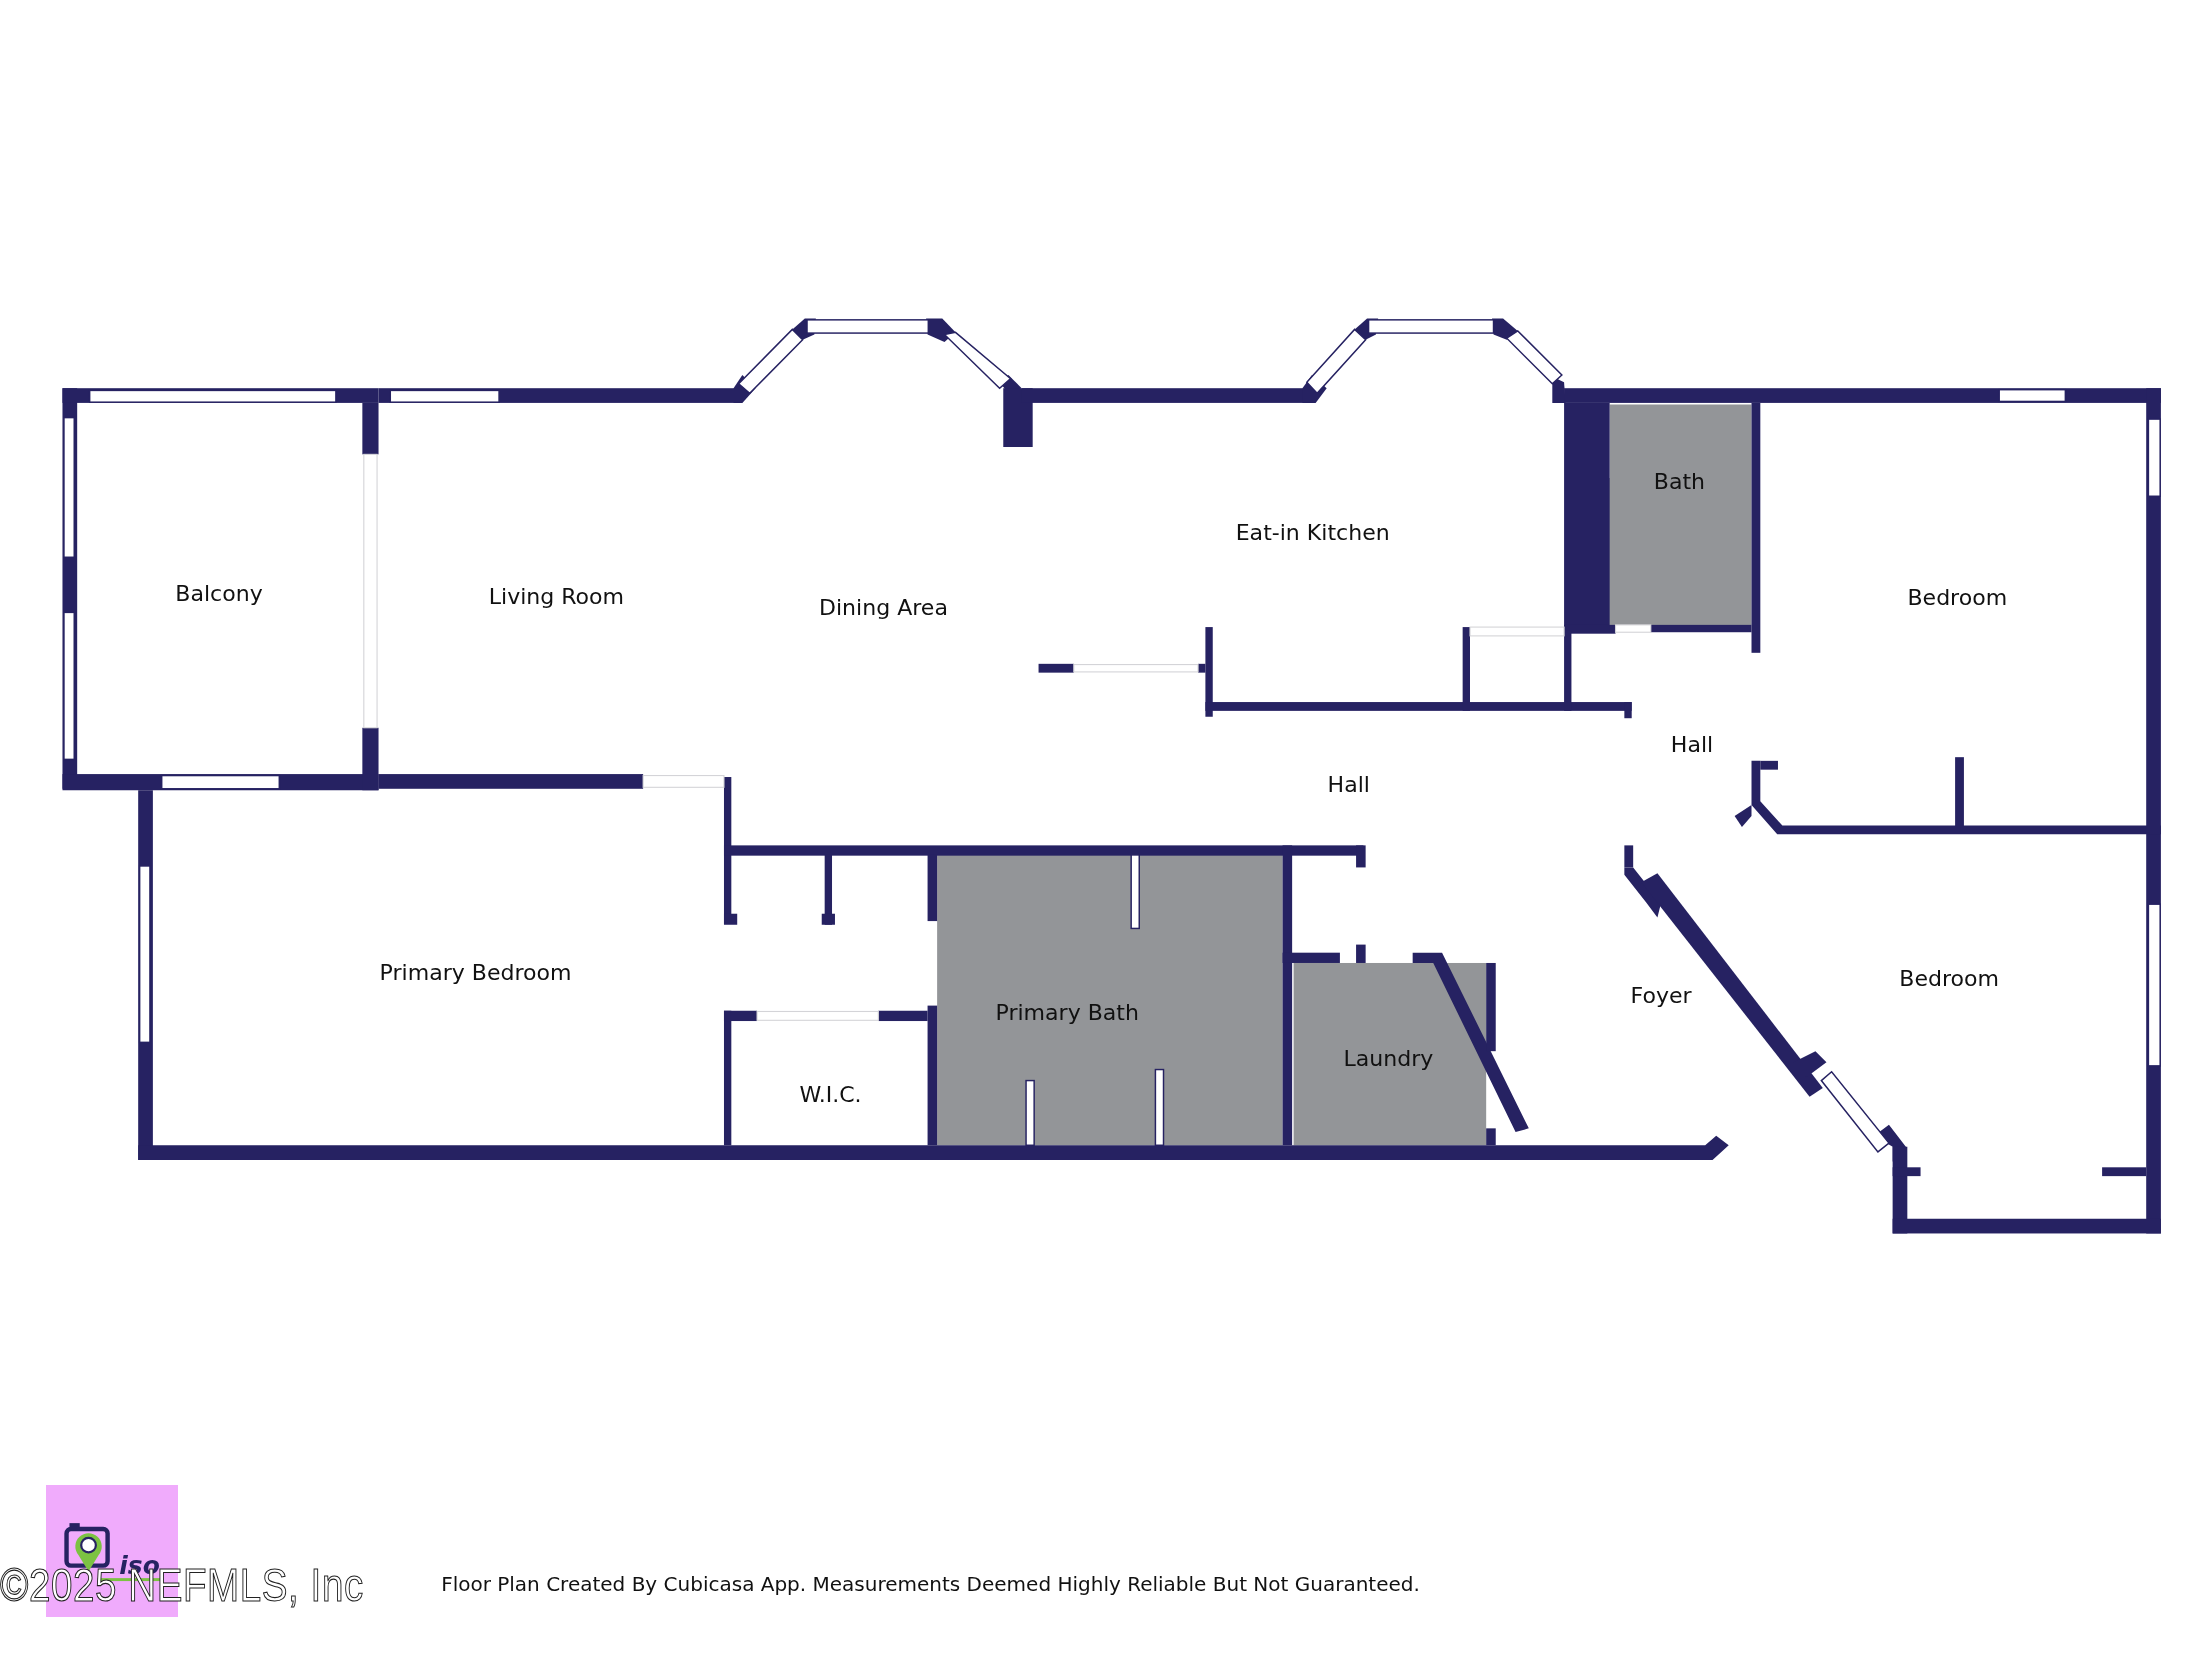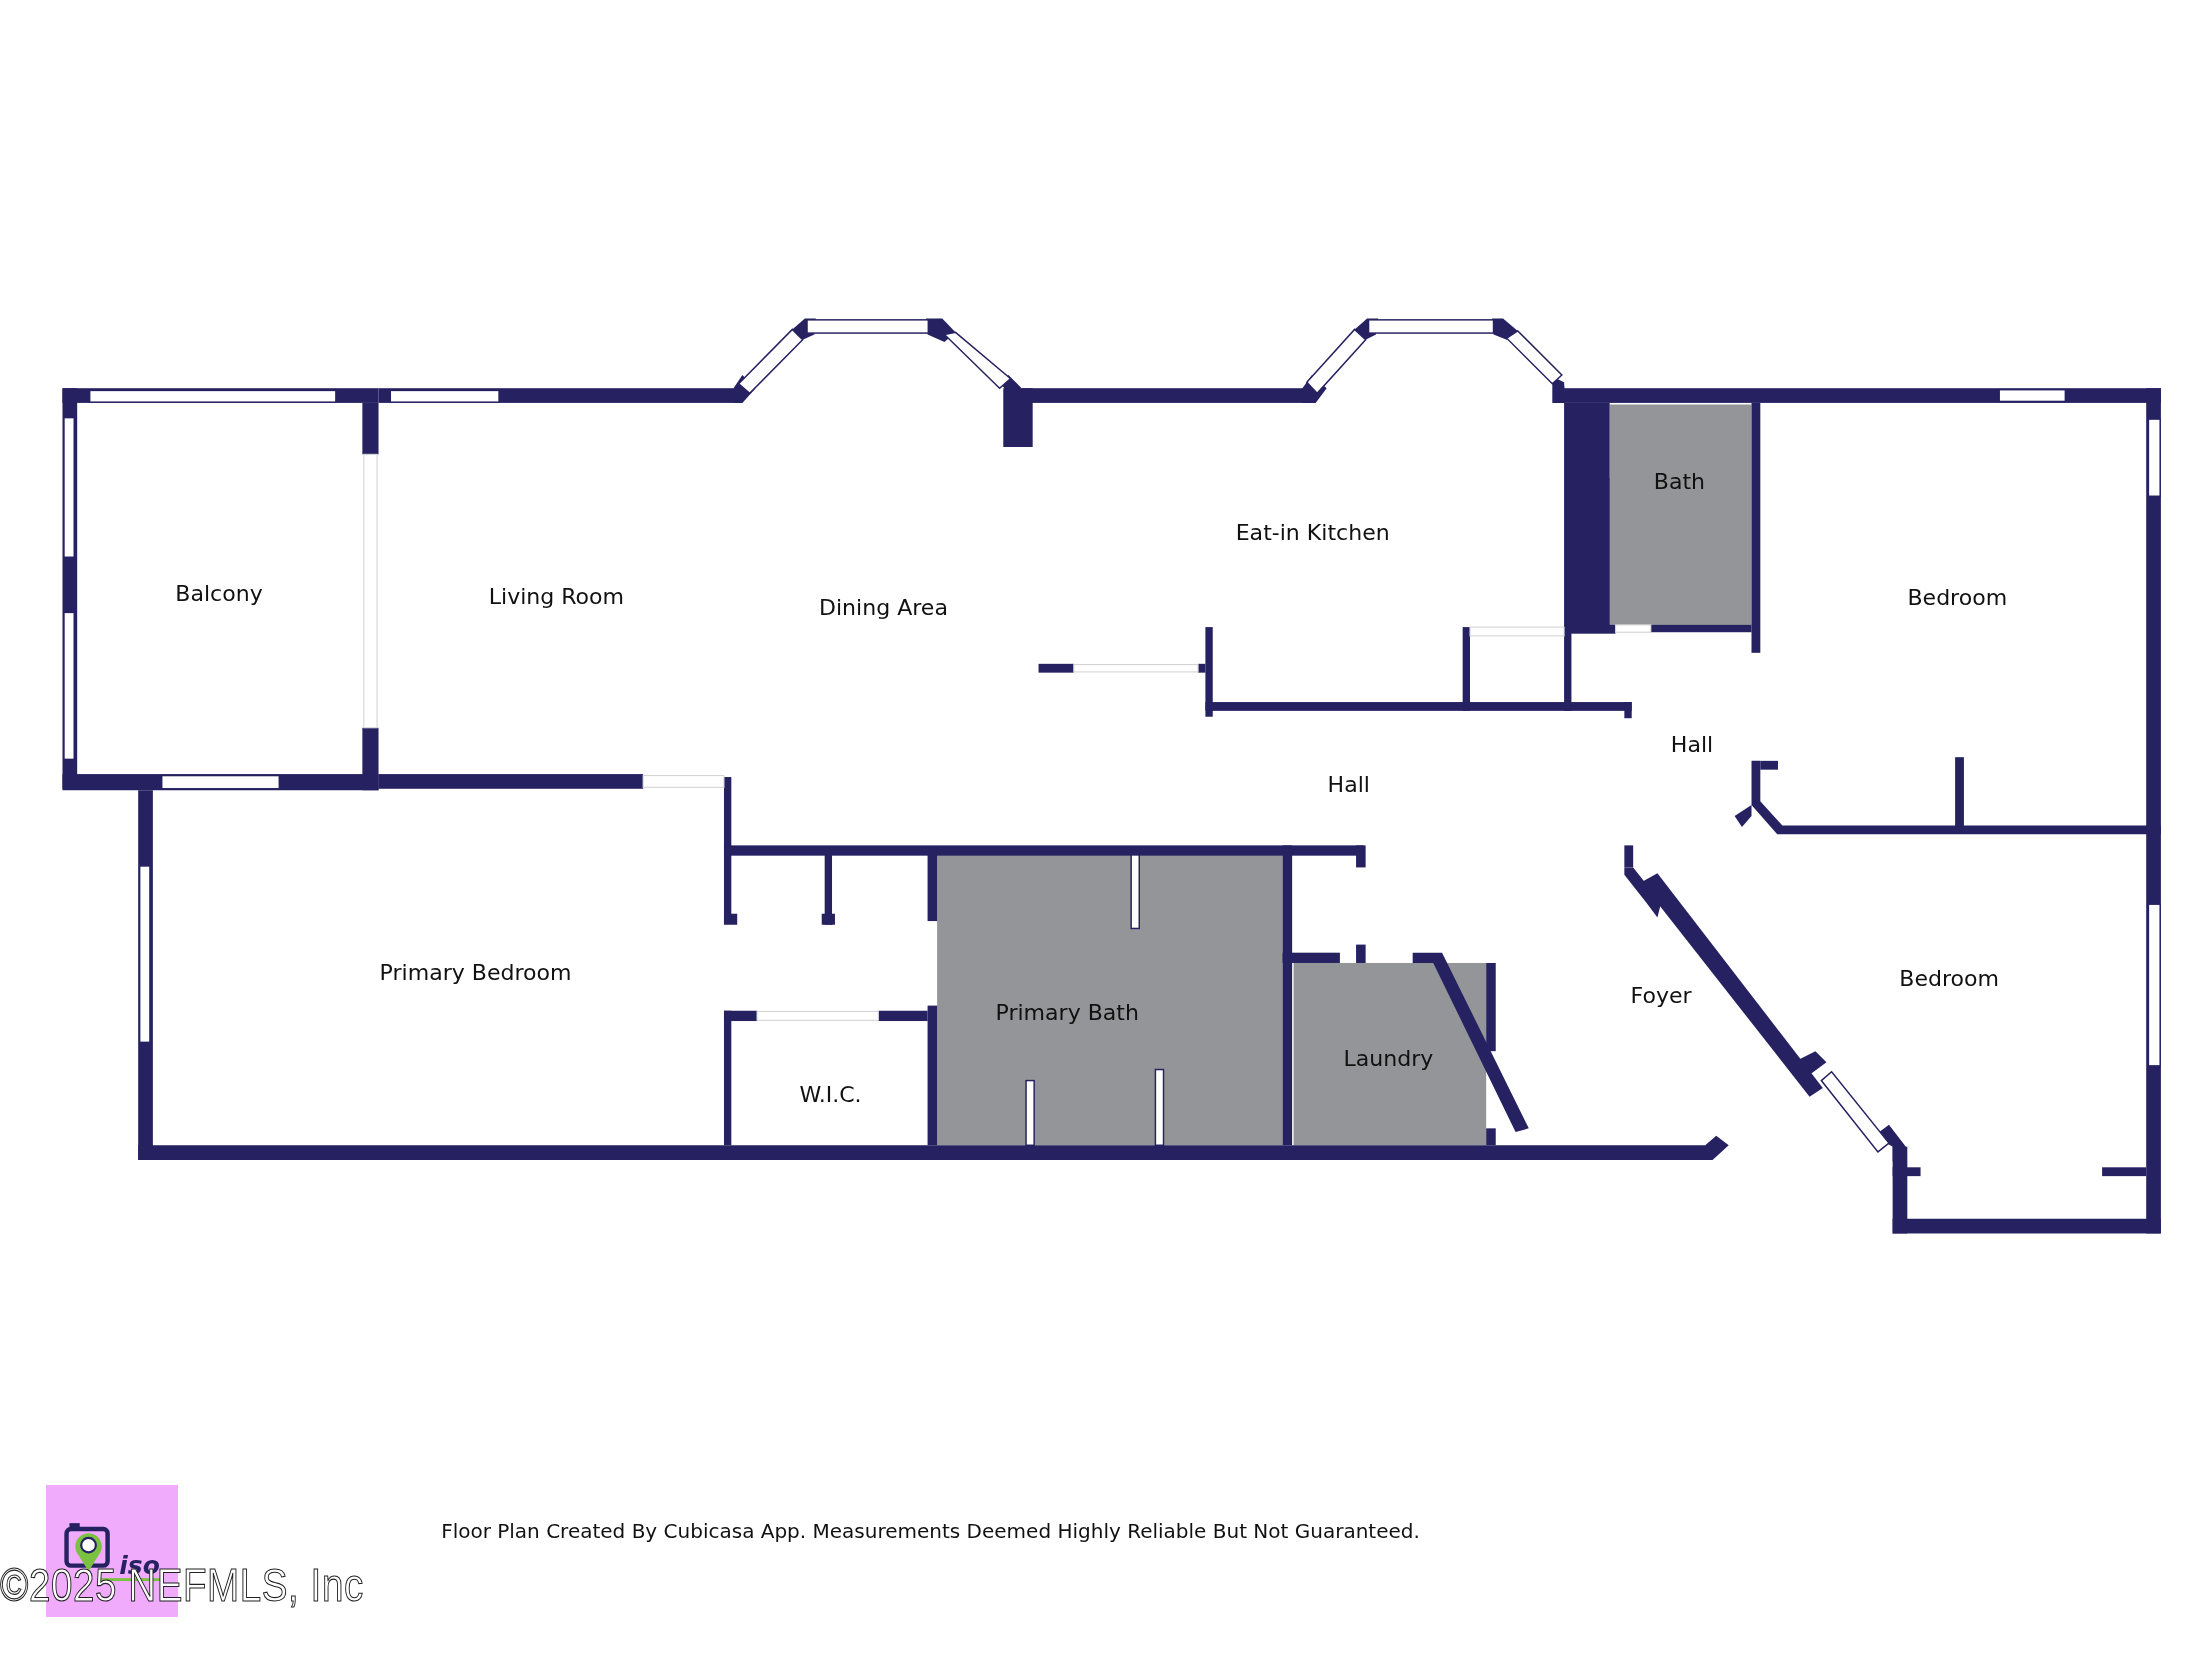--- a/index.html
+++ b/index.html
@@ -3,21 +3,21 @@
 <meta charset="utf-8">
 <style>
   html, body { margin:0; padding:0; background:#ffffff; }
   body { width:2205px; height:1654px; position:relative; overflow:hidden; font-family:"DejaVu Sans", sans-serif; }
   #plan { position:absolute; left:0; top:0; width:2205px; height:1654px; }
   .wall { fill:#262262; }
   .room-gray { fill:#939598; }
   .win { fill:#ffffff; stroke:#262262; stroke-width:2; }
   .door { fill:#ffffff; stroke:#d4d4d8; stroke-width:1.5; }
   .room-label { font-family:"DejaVu Sans", sans-serif; font-size:30px; fill:#111111; text-anchor:middle; dominant-baseline:middle; }
-  .footer { position:absolute; top:1519px; left:0; width:1861px; text-align:center; font-family:"DejaVu Sans", sans-serif; font-size:20px; color:#111; }
+  .footer { position:absolute; top:1572px; left:0; width:1861px; text-align:center; font-family:"DejaVu Sans", sans-serif; font-size:20px; color:#111; }
   .copyright { position:absolute; left:0; top:1557px; font-family:"Liberation Sans", sans-serif; font-size:47px; color:#fff; -webkit-text-stroke:1.1px #222; letter-spacing:0.7px; transform:scaleX(0.82); transform-origin:left top; }
   .logo { position:absolute; left:46px; top:1485px; width:132px; height:132px; background:#f0abfc; }
 </style>
 </head>
 <body>
 
 <svg id="plan" viewBox="0 0 3000 2250" xmlns="http://www.w3.org/2000/svg">
 
   <g>
     <polygon class="room-gray" points="2190,550 2383,550 2383,850 2178,850 2178,650 2190,650"></polygon>

